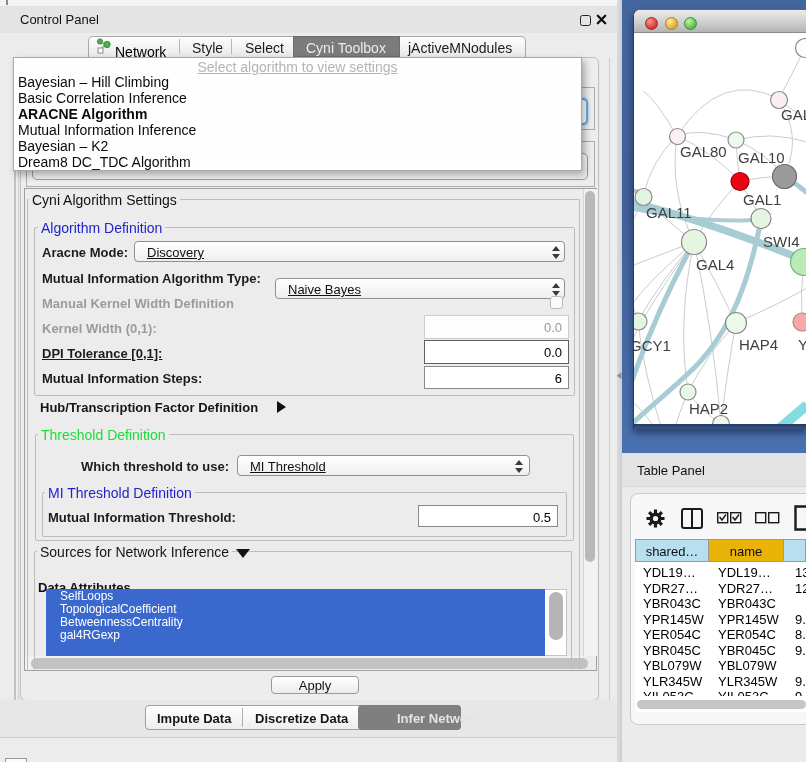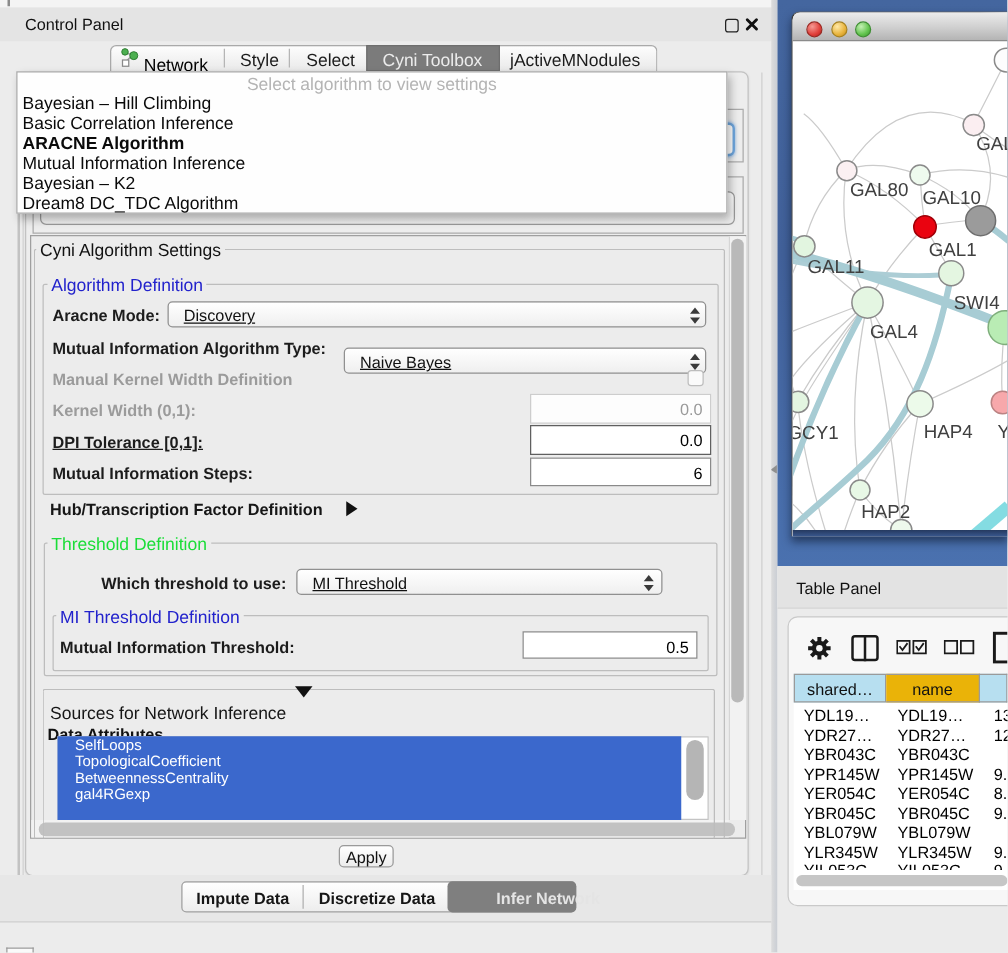--- a/index.html
+++ b/index.html
@@ -117,42 +117,42 @@
       <span class="d"></span>
     </span>
   </div>
 
 <div class="fs" style="left:42px;top:492px;width:525px;height:45px;"></div>
 <div class="leg" style="left:45px;top:485px;color:#2222cc;">MI Threshold Definition</div>
 <div class="lbl" style="left:48px;top:510px;">Mutual Information Threshold:</div>
 <div class="tf" style="left:418px;top:505px;width:140px;height:22px;border:1px solid #8a8a8a;color:#000;">0.5</div>
 
 <div class="fs" style="left:34px;top:551px;width:538px;height:120px;border-bottom:none;"></div>
-<div class="leg" style="left:37px;top:544px;color:#161616;margin-top:18px;">Sources for Network Inference</div>
+<div class="leg" style="left:37px;top:544px;color:#161616;">Sources for Network Inference</div>
 <div class="abs" style="left:236px;top:549px;width:0;height:0;border-left:7px solid transparent;border-right:7px solid transparent;border-top:9px solid #111;"></div>
 <div class="abs" style="left:38px;top:580px;font:bold 13px 'Liberation Sans',sans-serif;color:#111;">Data Attributes</div>
 
 <div class="abs" style="left:46px;top:589px;width:521px;height:67px;background:#fff;border:1px solid #c4c4c4;box-sizing:border-box;"></div>
 <div class="abs" style="left:46px;top:589px;width:499px;height:67px;background:#3b68cc;"></div>
 <div class="abs" style="left:60px;top:590px;font:12px 'Liberation Sans',sans-serif;color:#fff;line-height:13px;">SelfLoops<br>TopologicalCoefficient<br>BetweennessCentrality<br>gal4RGexp</div>
 <div class="abs" style="left:549px;top:592px;width:14px;height:48px;background:#b5b5b5;border-radius:7px;"></div>
 
-<div class="abs" style="left:271px;top:676px;width:44px;height:18px;background:linear-gradient(#ffffff,#ececec);border:1px solid #9a9a9a;border-radius:4px;box-sizing:border-box;text-align:center;font:13px 'Liberation Sans',sans-serif;color:#111;padding-top:1px;">Apply</div>
+<div class="abs" style="left:271px;top:676px;width:88px;height:18px;background:linear-gradient(#ffffff,#ececec);border:1px solid #9a9a9a;border-radius:4px;box-sizing:border-box;text-align:center;font:13px 'Liberation Sans',sans-serif;color:#111;padding-top:1px;">Apply</div>
 
 <div class="abs" style="left:0;top:700px;width:617px;height:37px;background:#e7e7e7;border-bottom:1px solid #d0d0d0;"></div>
 <div class="abs" style="left:145px;top:705px;width:316px;height:25px;background:linear-gradient(#ffffff,#ededed);border:1px solid #a0a0a0;border-radius:4px;box-sizing:border-box;"></div>
 <div class="abs" style="left:157px;top:711px;font:bold 13px 'Liberation Sans',sans-serif;color:#161616;">Impute Data</div>
 <div class="abs" style="left:242px;top:708px;width:1px;height:19px;background:#b0b0b0;"></div>
 <div class="abs" style="left:255px;top:711px;font:bold 13px 'Liberation Sans',sans-serif;color:#161616;">Discretize Data</div>
 <div class="abs" style="left:358px;top:705px;width:103px;height:25px;background:#7f7f7f;border-radius:4px;"></div>
 <div class="abs" style="left:369px;top:711px;font:bold 13px 'Liberation Sans',sans-serif;color:#e4e4e4;padding-left:28px;">Infer Network</div>
 <div class="abs" style="left:5px;top:758px;width:20px;height:4px;background:#fafafa;border:1.5px solid #9a9a9a;border-bottom:none;"></div>
 
 <div class="abs" style="left:13px;top:57px;width:569px;height:114px;background:#fefefe;border:1px solid #a8a8a8;box-sizing:border-box;box-shadow:3px 4px 7px rgba(0,0,0,0.30);"></div>
-<div class="abs" style="left:13px;top:59px;width:569px;text-align:center;font:14px 'Liberation Sans',sans-serif;color:#b4b4b4;">Select algorithm to view settings</div>
+<div class="abs" style="left:13px;top:59px;width:569px;text-align:center;font:14px 'Liberation Sans',sans-serif;color:#b4b4b4;text-decoration:underline;">Select algorithm to view settings</div>
 <div class="abs" style="left:18px;top:74px;font:14px 'Liberation Sans',sans-serif;color:#0a0a0a;line-height:16px;">Bayesian – Hill Climbing<br>Basic Correlation Inference<br><b>ARACNE Algorithm</b><br>Mutual Information Inference<br>Bayesian – K2<br>Dream8 DC_TDC Algorithm</div>
 
 <div class="abs" style="left:622px;top:0;width:184px;height:453px;background:linear-gradient(#44669f,#416099 45%,#4a71af);"></div>
 
 <div class="abs" style="left:633px;top:9px;width:173px;height:420px;border-left:1.5px solid #3a3a3a;border-top:1px solid #666;border-radius:7px 0 0 0;box-sizing:border-box;overflow:hidden;background:#fff;box-shadow:0 4px 7px rgba(10,20,40,0.55);">
   <div class="abs" style="left:0;top:0;width:173px;height:22px;background:linear-gradient(#ececec,#cfcfcf 55%,#b4b4b4);border-bottom:1px solid #8b8b8b;"></div>
   <div class="abs" style="left:11px;top:7px;width:11px;height:11px;border-radius:50%;background:radial-gradient(circle at 35% 30%,#f59a94,#e0403a 60%,#b01f1c);border:0.5px solid #9a2a24;"></div>
   <div class="abs" style="left:30.5px;top:7px;width:11px;height:11px;border-radius:50%;background:radial-gradient(circle at 35% 30%,#ffe9a8,#e8b33c 60%,#c08a1e);border:0.5px solid #a8821f;"></div>
   <div class="abs" style="left:50px;top:7px;width:11px;height:11px;border-radius:50%;background:radial-gradient(circle at 35% 30%,#c4f0b4,#62c44e 60%,#3d9230);border:0.5px solid #3f8f33;"></div>
   <svg class="abs" style="left:0;top:22px;" width="173" height="392" viewBox="633 31 173 392">

